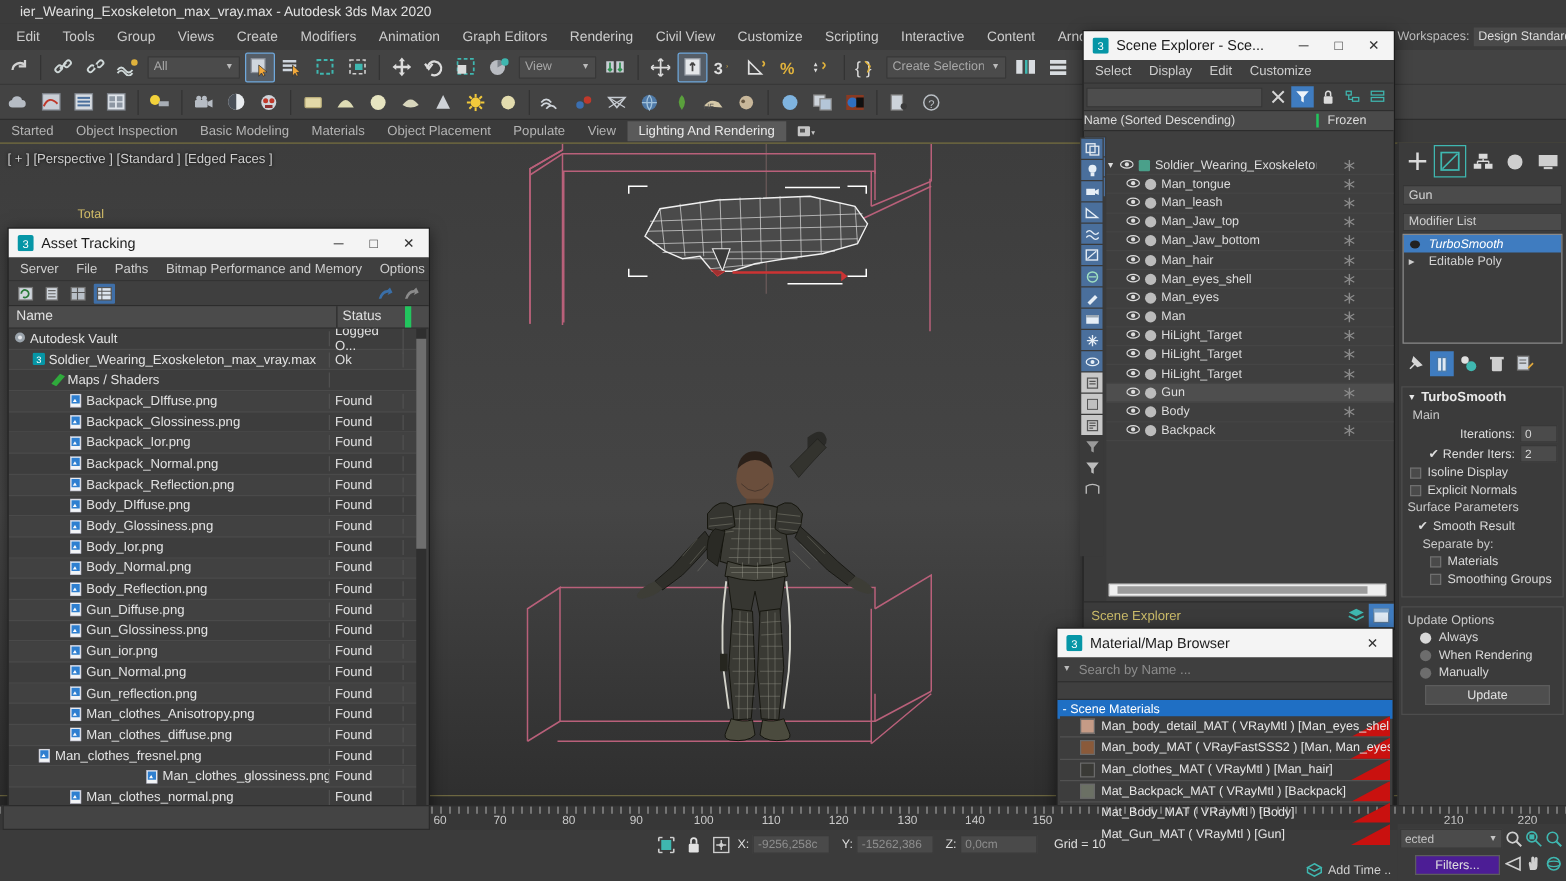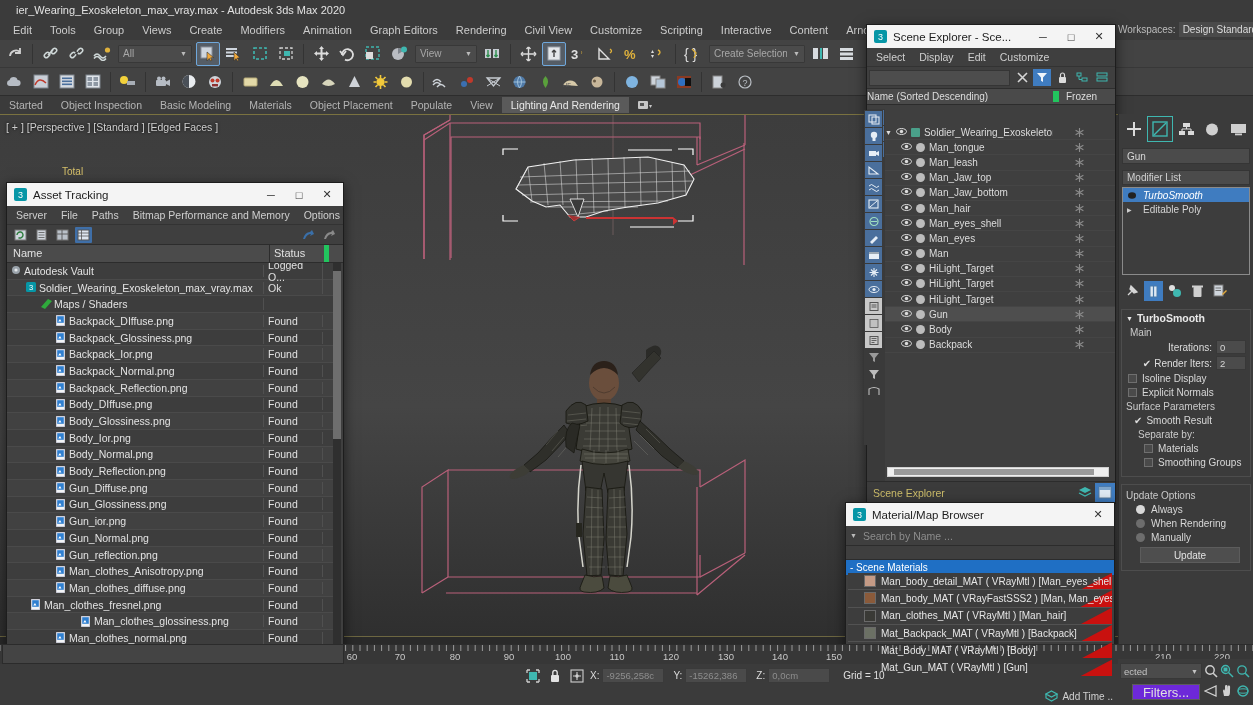--- a/index.html
+++ b/index.html
@@ -196,21 +196,21 @@
   .se-input {
     flex:1; height:16px; background:#4d4d4d; border:1px solid #353535; margin-right:3px;
   }
   .se-ico { width:18px; height:17px; display:flex; align-items:center; justify-content:center; margin-right:2px;}
   .se-ico.act { background:#3f7cc0; }
   .se-hdr {
     display:flex; height:16px; background:#4a4a4a; font-size:10px; color:#ddd;
     border-bottom:1px solid #2c2c2c; align-items:center;
   }
   .se-hdr .c1 { flex:1; padding-left:0; }
-  .se-hdr .c2 { width:62px; padding-left:7px; border-left:6px solid #22c55e; }
+  .se-hdr .c2 { width:62px; padding-left:7px; border-left:2px solid #22c55e; }
   .se-body { position:absolute; left:18px; right:0; top:100px; bottom:48px; overflow:hidden; }
   .se-row {
     display:flex; align-items:center; height:15.2px; font-size:10px; color:#dcdcdc;
     border-bottom:1px solid #454545;
   }
   .se-row.sel { background:#4e4e4e; }
   .se-eye { width:11px; height:11px; margin-left:2px; flex:0 0 auto; }
   .se-dot { width:9px; height:9px; border-radius:50%; background:#bcbcbc; margin:0 4px; flex:0 0 auto; }
   .se-nm { flex:1; white-space:nowrap; overflow:hidden; }
   .se-frozen { width:62px; display:flex; justify-content:flex-start; padding-left:22px; }
@@ -311,22 +311,22 @@
 
   
   .br-controls { position:absolute; left:1118px; top:659px; width:135px; height:46px; background:#3b3b3b; }
   .br-combo {
     position:absolute; left:2px; top:4px; width:82px; height:16px; background:#4b4b4b;
     border:1px solid #383838; font-size:9.5px; color:#c4c4c4;
     display:flex; align-items:center; padding-left:3px;
   }
   .br-combo .arr { margin-left:auto; margin-right:3px; font-size:7px; }
   .br-filters {
-    position:absolute; left:14px; top:25px; width:68px; height:16px; background:#6d28d9;
-    border:1px solid #5c5c5c; font-size:13px; color:#e0e0e0;
+    position:absolute; left:14px; top:25px; width:68px; height:16px; background:#4c1d95;
+    border:1px solid #5c5c5c; font-size:10px; color:#e0e0e0;
     display:flex; align-items:center; justify-content:center;
   }
   .br-nav { position:absolute; right:2px; top:2px; width:48px; height:42px; display:grid;
             grid-template-columns:repeat(3,16px); grid-template-rows:repeat(2,20px); }
   .br-nav-ico { display:flex; align-items:center; justify-content:center; font-size:11px; color:#cfcfcf; }
 
   
   .ws-bar { position:absolute; right:0; top:19px; width:135px; height:21px; display:flex; align-items:center; font-size:10px; color:#bdbdbd;}
   .ws-box { background:#4a4a4a; padding:2px 4px; margin-left:3px; color:#dcdcdc; white-space:nowrap; overflow:hidden;}
   .path-bar { position:absolute; right:0; top:44px; width:135px; height:16px; display:flex; align-items:center;
@@ -1304,21 +1304,21 @@
                 <rect x="1.2" y="1.2" width="6.6" height="6.6" fill="#2f7fd0"></rect>
                 <path d="M2.2 6.5 L4 4 L5.4 6.5 Z" fill="#fff"></path>
               </svg>
             </span>
             <span>Man_clothes_fresnel.png</span>
           </div>
           <div class="st">Found</div>
           <div class="xx"></div>
         </div>
         <div class="at-row">
-          <div class="nm" style="padding-left: 74px;">
+          <div class="nm" style="padding-left: 74px; margin-left: 36px;">
             <span class="ficon">
               <svg width="9" height="11" viewBox="0 0 9 11">
                 <rect x="0" y="0" width="9" height="11" fill="#f2f4f6" stroke="#aab"></rect>
                 <rect x="1.2" y="1.2" width="6.6" height="6.6" fill="#2f7fd0"></rect>
                 <path d="M2.2 6.5 L4 4 L5.4 6.5 Z" fill="#fff"></path>
               </svg>
             </span>
             <span>Man_clothes_glossiness.png</span>
           </div>
           <div class="st">Found</div>

